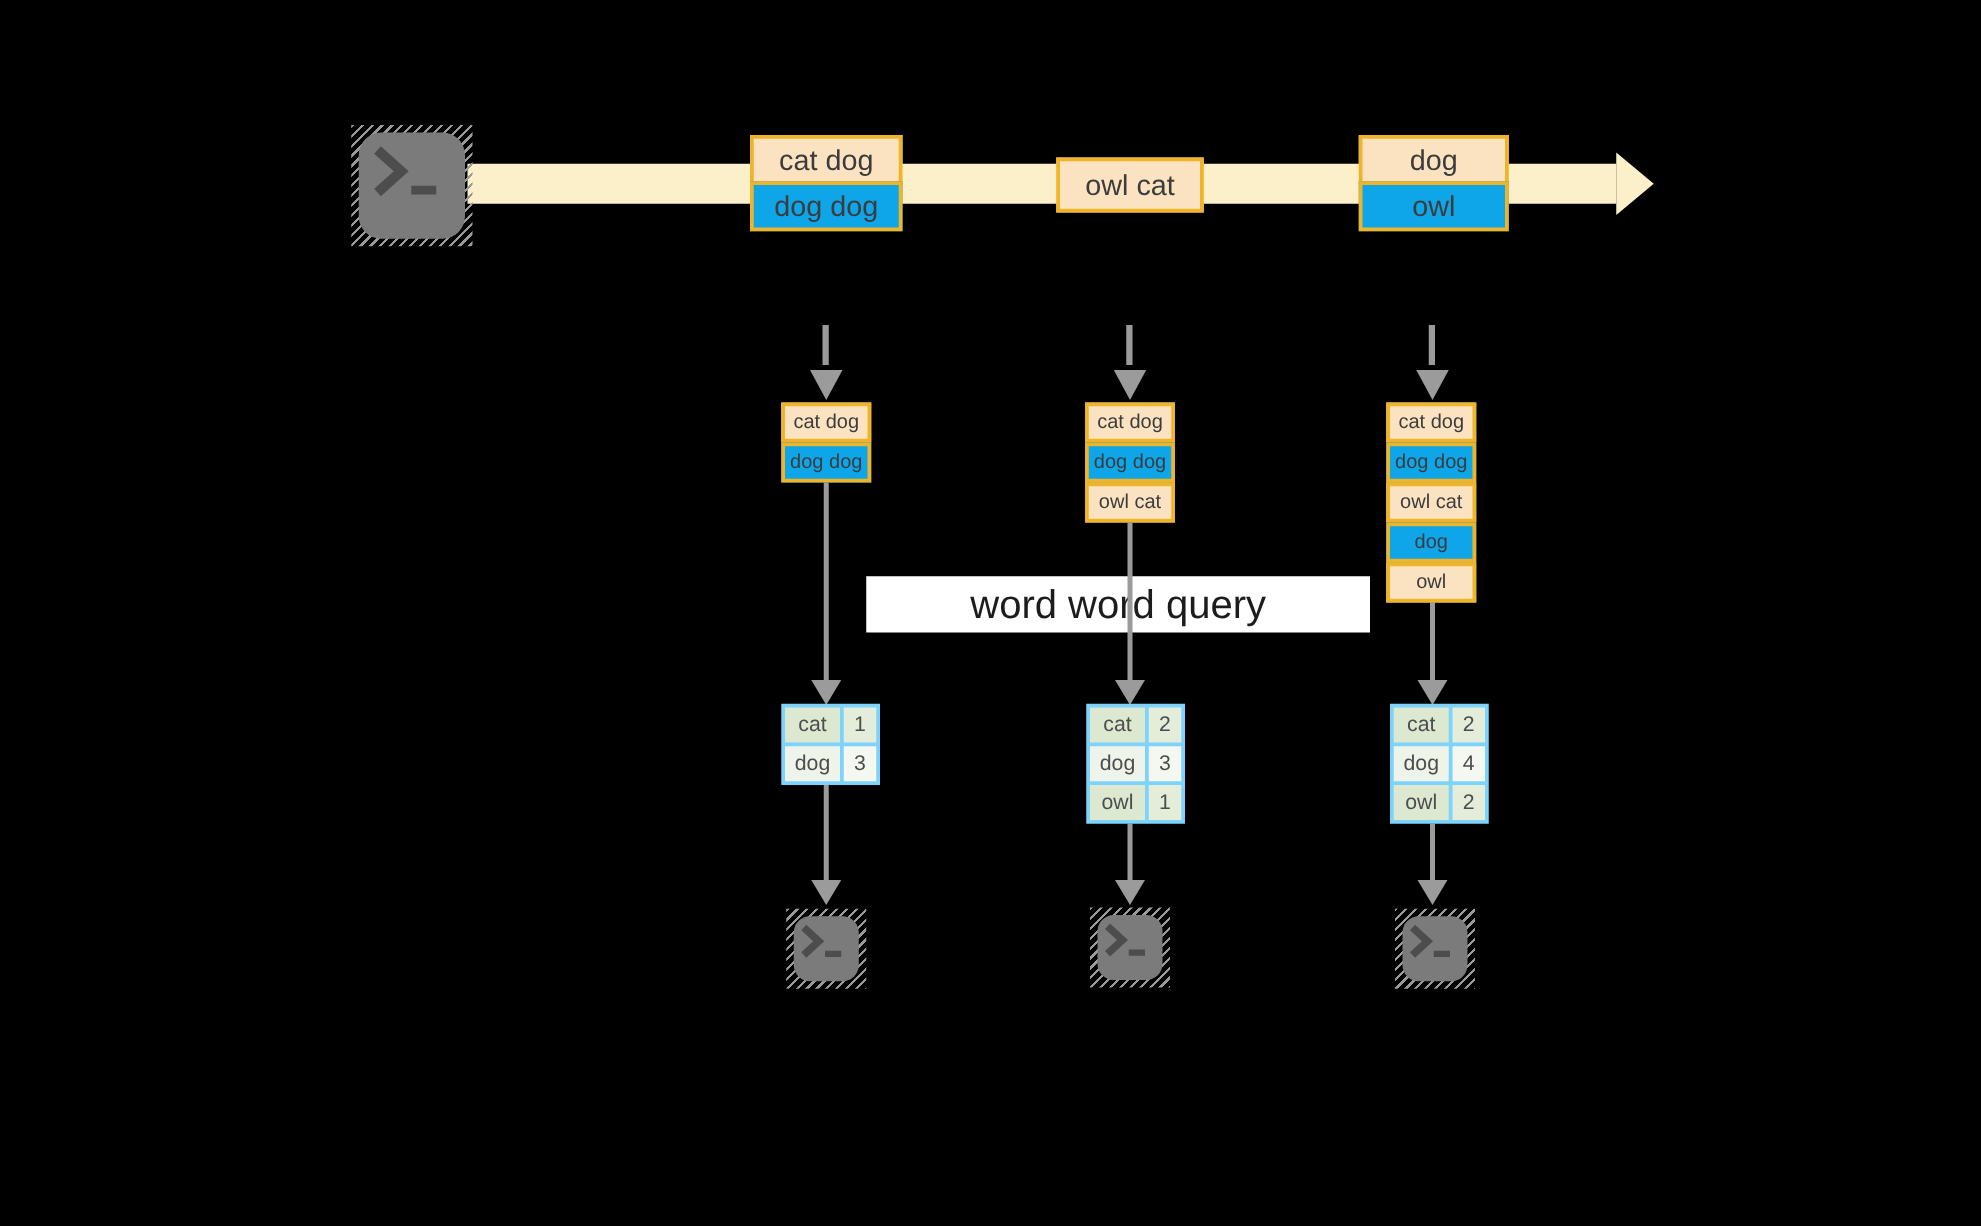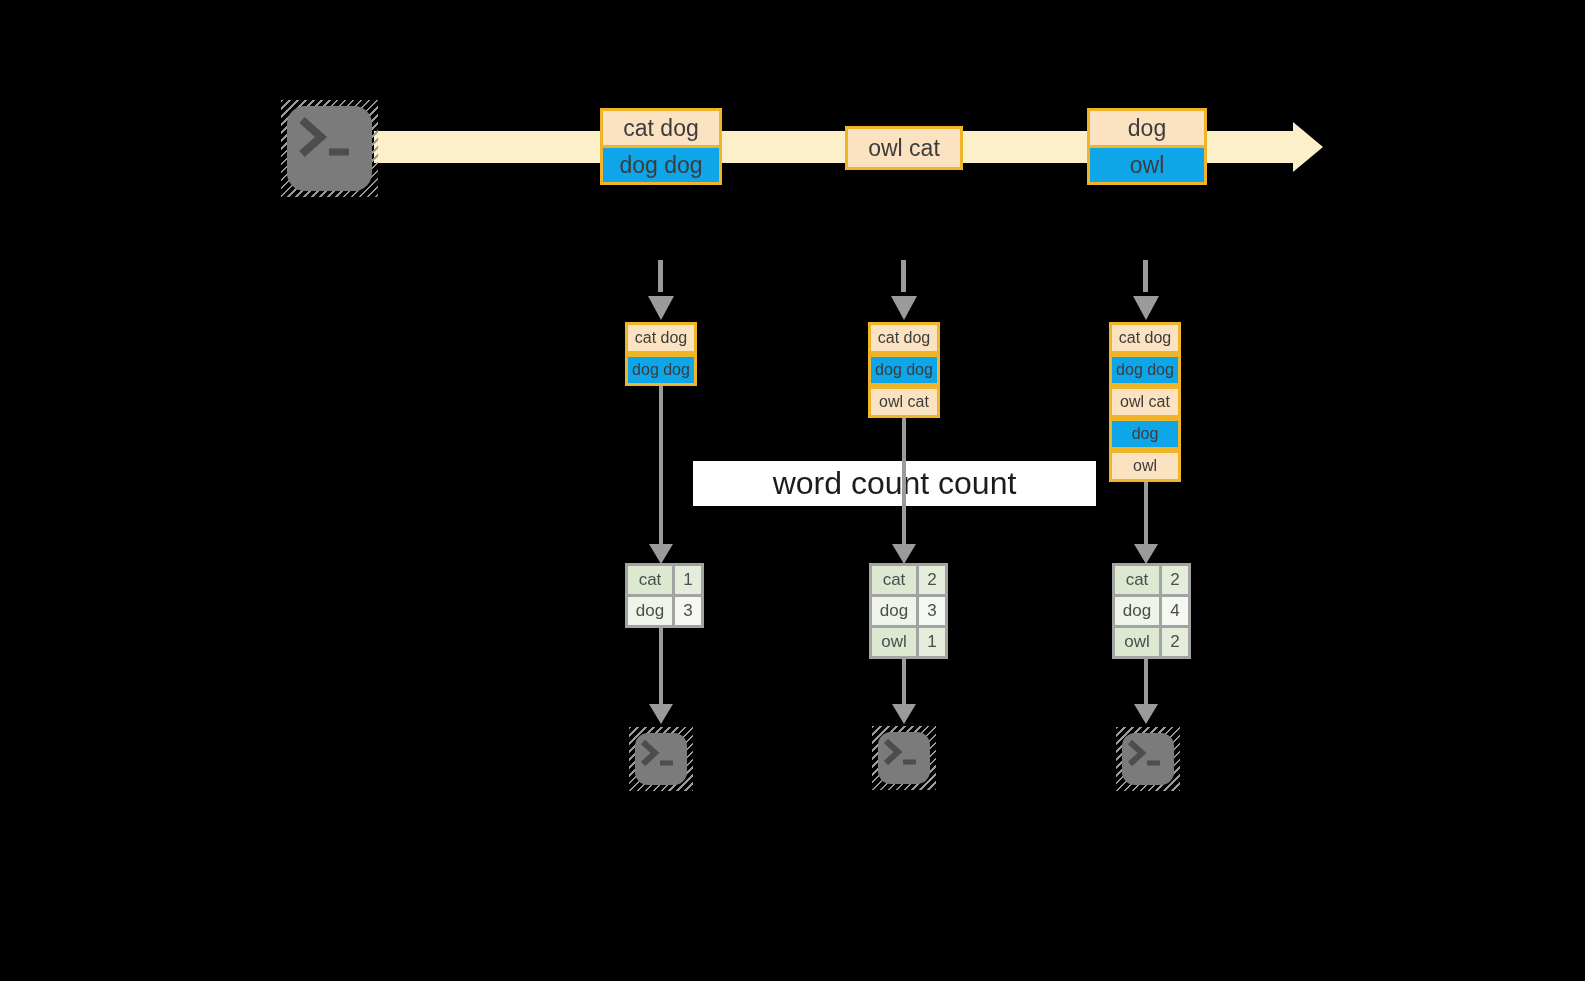--- a/index.html
+++ b/index.html
@@ -48,21 +48,21 @@
     border-top:24px solid #9B9B9B;
   }
   .vline{position:absolute;width:4px;background:#9B9B9B;z-index:1;}
   .vhead.small{
     border-left:12px solid transparent;border-right:12px solid transparent;
     border-top:20px solid #9B9B9B;
   }
   .over{z-index:6;}
   
   .wtable{
-    position:absolute;z-index:4;background:#a3a3a3;padding:3px;
+    position:absolute;z-index:4;background:#7dd3fc;padding:3px;
     display:grid;grid-template-columns:44px 26px;gap:3px;
   }
   .wcell{
     height:28px;display:flex;align-items:center;justify-content:center;
     font-size:17px;color:#4D4D4D;
   }
   .ca{background:#DCE8D0;}  .ca2{background:#E3EDD9;}
   .cb{background:#EFF4EA;}  .cb2{background:#F4F8F0;}
   
   .banner{
@@ -187,15 +187,15 @@
   <div class="vhead small" style="left:1134px;top:704px"></div>
 
   <div class="term" style="left:1116px;top:727px;width:64px;height:64px">
     <div class="term-body" style="border-radius:13px"></div>
     <svg class="term-glyph" style="left:10px;top:11px" width="40" height="32" viewBox="0 0 40 32">
       <polyline points="4,4 16,15 4,26" stroke-width="6"></polyline>
       <line x1="21" y1="25" x2="34" y2="25" stroke-width="5"></line>
     </svg>
   </div>
 
-  <div class="banner">word count count</div>
+  <div class="banner">word word query</div>
 
 </div>
 
 </body></html>

